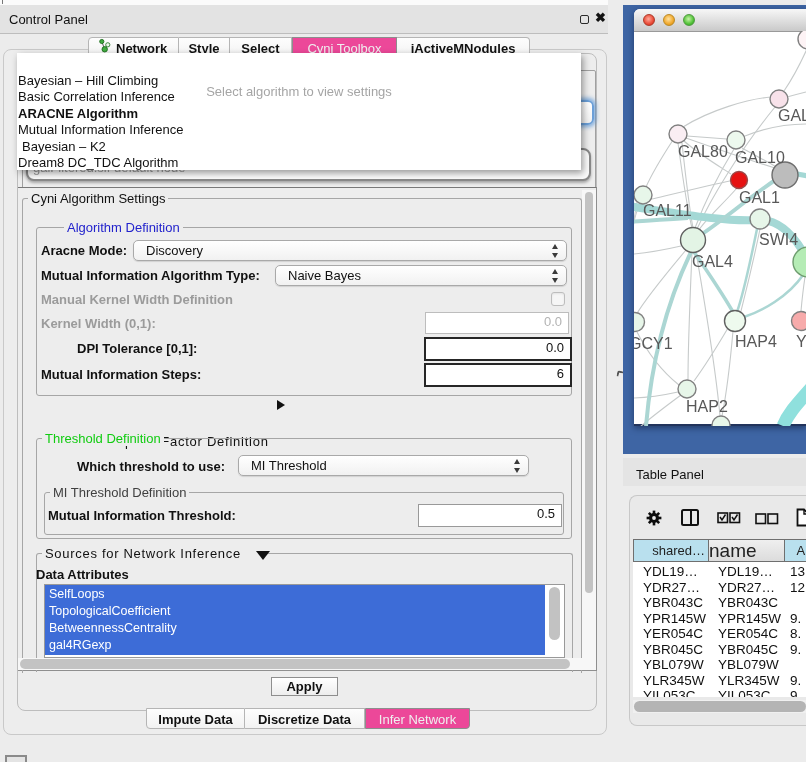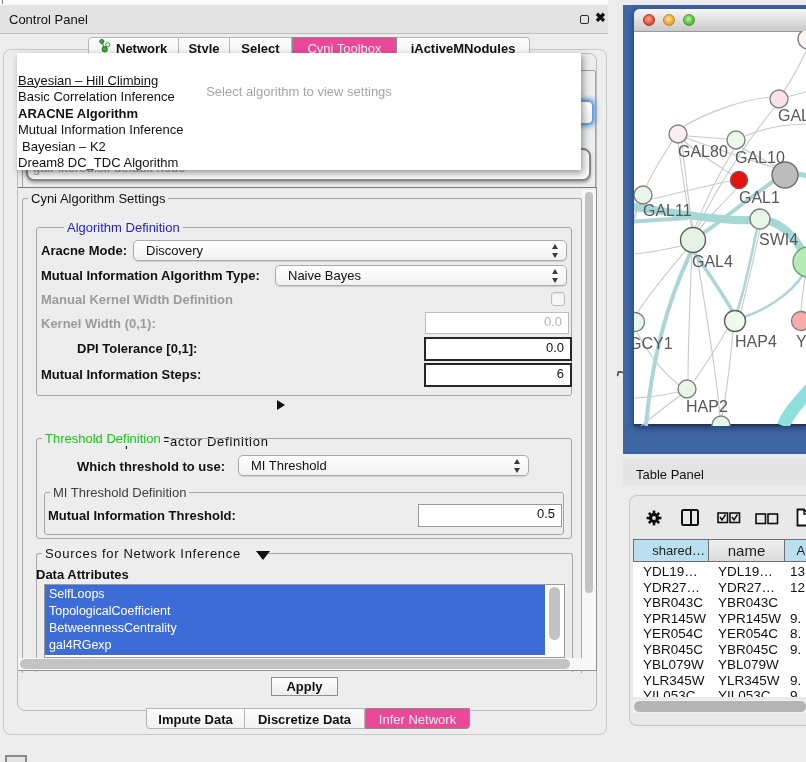--- a/index.html
+++ b/index.html
@@ -123,21 +123,21 @@
 <div class="abs" style="left:20px;top:659px;width:550px;height:10px;background:#c3c3c3;border-radius:5px;"></div>
 
 <div class="abs" style="left:271px;top:677px;width:65px;height:17px;background:linear-gradient(#ffffff,#ededed);border:1px solid #8e8e8e;border-radius:0;font-size:13px;font-weight:bold;text-align:center;line-height:17px;">Apply</div>
 
 <div class="tab" style="left:146px;top:708px;width:99px;height:21px;border-radius:0 0 0 4px;line-height:21px;">Impute Data</div>
 <div class="tab" style="left:245px;top:708px;width:120px;height:21px;border-left:none;line-height:21px;">Discretize Data</div>
 <div class="tab seltab" style="left:365px;top:708px;width:105px;height:21px;border-radius:0 0 4px 0;line-height:21px;">Infer Network</div>
 
 <div class="abs" style="left:17px;top:53px;width:564px;height:117px;background:#fff;box-shadow:2px 3px 7px rgba(0,0,0,0.4);"></div>
 <div class="lbl" style="left:17px;top:58.5px;width:564px;text-align:center;color:#a5a5a5;margin-top:25px;">Select algorithm to view settings</div>
-<div class="lbl" style="left:18px;top:72.5px;text-decoration:underline;">Bayesian – Hill Climbing</div>
+<div class="lbl" style="left:18px;top:72.5px;">Bayesian – Hill Climbing</div>
 <div class="lbl" style="left:18px;top:89px;">Basic Correlation Inference</div>
 <div class="lbl b" style="left:18px;top:105.5px;">ARACNE Algorithm</div>
 <div class="lbl" style="left:18px;top:122px;">Mutual Information Inference</div>
 <div class="lbl" style="left:22px;top:138.5px;">Bayesian – K2</div>
 <div class="lbl" style="left:18px;top:155px;">Dream8 DC_TDC Algorithm</div>
 
 <div class="abs" style="left:617px;top:371px;width:5px;height:4px;border-left:2px solid #555;border-top:2px solid #555;border-radius:2px 0 0 0;transform:rotate(12deg);"></div>
 
 <div class="abs" style="left:623px;top:5px;width:183px;height:449px;background:#3e65a4;"></div>
 <div class="abs" style="left:634px;top:9px;width:172px;height:417px;background:#fff;border-radius:6px 0 0 0;overflow:hidden;box-shadow:0 2px 6px rgba(10,20,45,0.5);border-bottom:2px solid #22345c;box-sizing:border-box;">
@@ -249,21 +249,21 @@
   <rect x="1" y="1" width="9.5" height="9.5" fill="none" stroke="#111" stroke-width="1.6"></rect>
   <rect x="13" y="1" width="9.5" height="9.5" fill="none" stroke="#111" stroke-width="1.6"></rect>
 </svg>
 <svg class="abs" style="left:796px;top:508px;" width="14" height="19" viewBox="0 0 14 19">
   <path d="M1.5,1.5 L8,1.5 L12.5,6 L12.5,17.5 L1.5,17.5 Z" fill="#fff" stroke="#111" stroke-width="1.8"></path>
   <path d="M8,1.5 L8,6 L12.5,6" fill="none" stroke="#111" stroke-width="1.4"></path>
 </svg>
 
 <div class="abs" style="left:633px;top:539px;width:173px;height:158px;background:#fff;"></div>
 <div class="abs" style="left:633px;top:539px;width:76px;height:23px;background:#b9e0ee;border:1px solid #6f6f6f;box-sizing:border-box;font-size:13px;text-align:right;padding-right:3px;line-height:22px;color:#222;">shared…</div>
-<div class="abs" style="left:709px;top:539px;width:76px;height:23px;background:linear-gradient(#efefef,#dcdcdc);border:1px solid #6f6f6f;border-left:none;box-sizing:border-box;font-size:15px;text-align:center;line-height:22px;color:#222;">name</div>
+<div class="abs" style="left:709px;top:539px;width:76px;height:23px;background:linear-gradient(#efefef,#dcdcdc);border:1px solid #6f6f6f;border-left:none;box-sizing:border-box;font-size:19px;text-align:left;line-height:22px;color:#222;">name</div>
 <div class="abs" style="left:785px;top:539px;width:21px;height:23px;background:#b9e0ee;border:1px solid #6f6f6f;border-left:none;border-right:none;box-sizing:border-box;font-size:13px;text-align:center;line-height:22px;color:#222;overflow:hidden;">&nbsp;&nbsp;&nbsp;A</div>
 <div class="abs" style="left:633px;top:562px;width:173px;height:135px;overflow:hidden;font-size:13.5px;">
   <div style="position:absolute;left:10px;top:2px;">YDL19…</div>
     <div style="position:absolute;left:85px;top:2px;">YDL19…</div>
     <div style="position:absolute;left:157px;top:2px;">13…</div>
   <div style="position:absolute;left:10px;top:17.5px;">YDR27…</div>
     <div style="position:absolute;left:85px;top:17.5px;">YDR27…</div>
     <div style="position:absolute;left:157px;top:17.5px;">12…</div>
   <div style="position:absolute;left:10px;top:33px;">YBR043C</div>
     <div style="position:absolute;left:85px;top:33px;">YBR043C</div>

